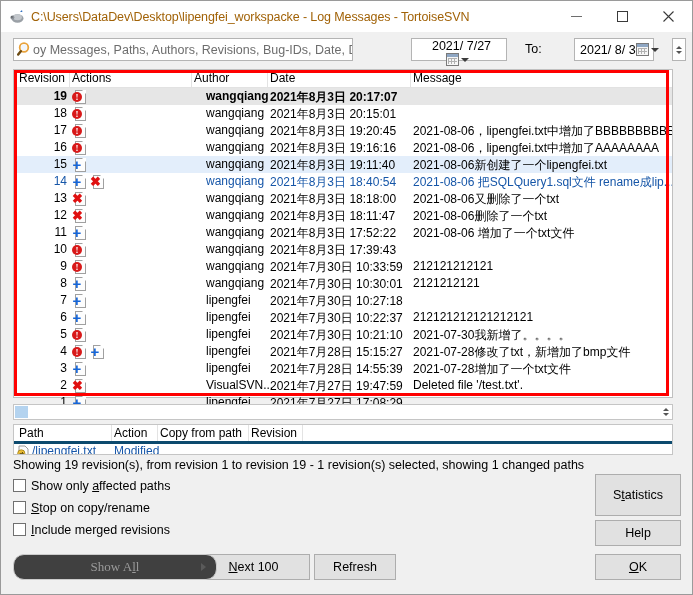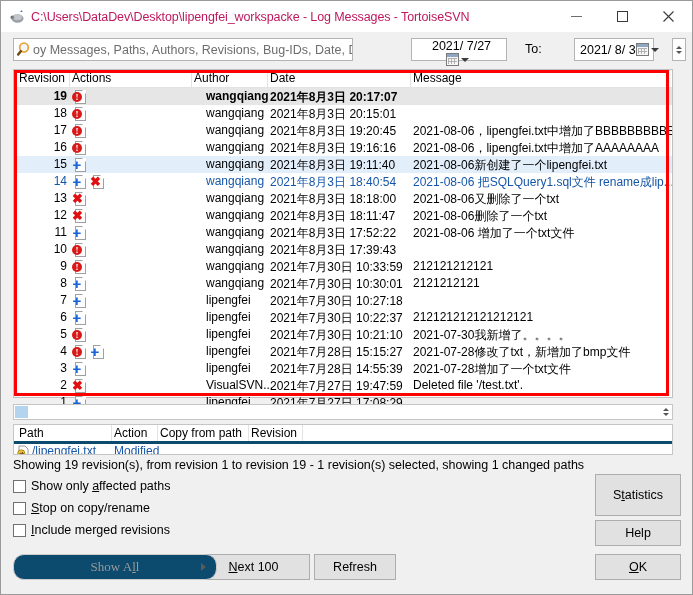--- a/index.html
+++ b/index.html
@@ -38,21 +38,21 @@
   #title-icon {
     width: 17px;
     height: 16px;
     margin-left: 8px;
     margin-right: 5px;
     flex: 0 0 auto;
     position: relative;
   }
   #title-text {
     font-size: 12.5px;
-    color: #be185d;
+    color: #a16207;
     white-space: nowrap;
     letter-spacing: -0.1px;
   }
   .wbtn {
     position: absolute;
     top: 0;
     width: 46px;
     height: 30px;
     display: flex;
     align-items: center;
@@ -364,21 +364,20 @@
     font-size: 12.5px;
     color: #000;
     white-space: nowrap;
   }
 
   
   .chk-row {
     position: absolute;
     left: 12px;
     display: flex;
-    align-items: center;
     font-size: 12.5px;
     white-space: nowrap;
   }
   #chk1 { top: 478px; }
   #chk2 { top: 500px; }
   #chk3 { top: 522px; }
   .chkbox {
     width: 13px; height: 13px;
     box-sizing: border-box;
     border: 1px solid #707070;
@@ -401,21 +400,21 @@
     justify-content: center;
     white-space: nowrap;
   }
   #btn-statistics { left: 594px; top: 473px; width: 86px; height: 42px; }
   #btn-help       { left: 594px; top: 519px; width: 86px; height: 26px; }
   #btn-ok         { left: 594px; top: 553px; width: 86px; height: 26px; }
   #btn-next100    { left: 196px; top: 553px; width: 113px; height: 26px; }
   #btn-refresh    { left: 313px; top: 553px; width: 82px; height: 26px; }
   #btn-showall {
     left: 12px; top: 553px; width: 204px; height: 26px;
-    background: #0c4a6e;
+    background: #404040;
     border-color: #cccccc;
     color: #9a9a9a;
     justify-content: center;
     font-family: "Liberation Serif", serif;
     font-size: 13px;
     border-radius: 11px;
   }
   #showall-arrow {
     position: absolute;
     right: 10px;

